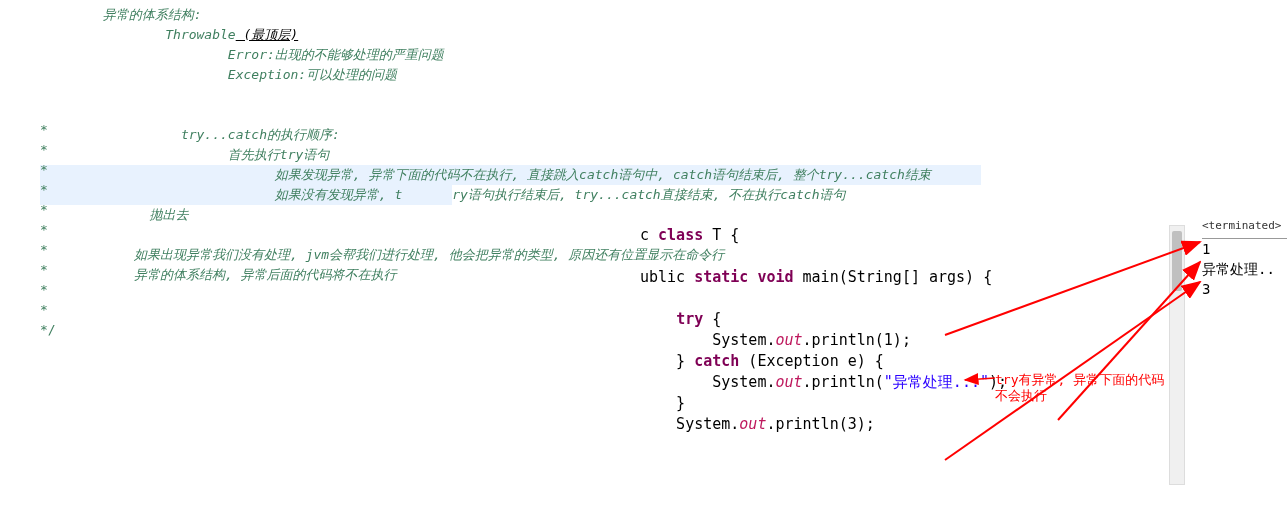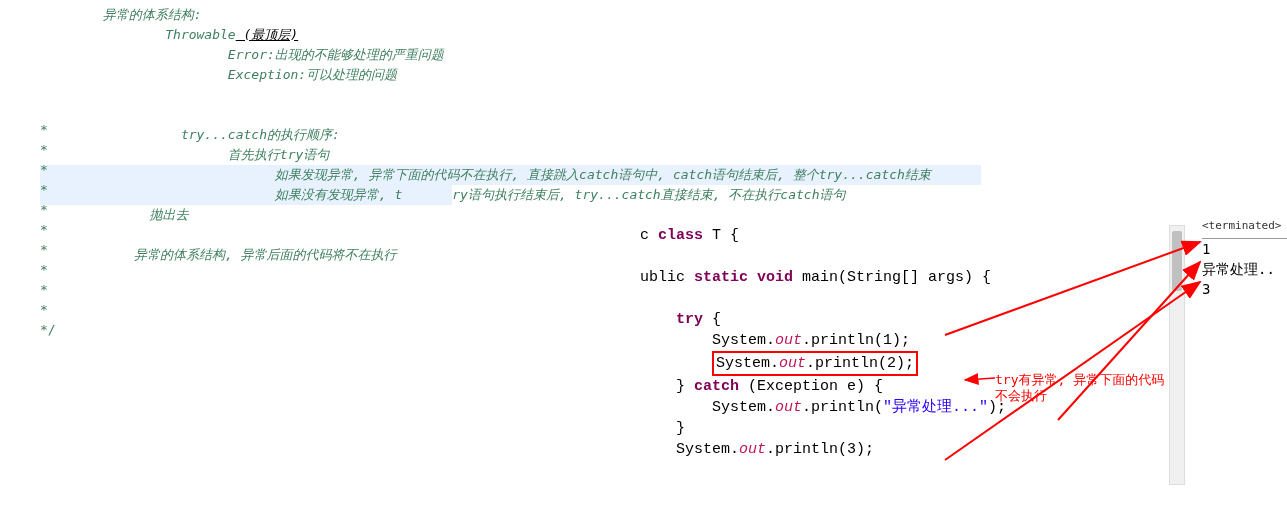--- a/index.html
+++ b/index.html
@@ -45,21 +45,21 @@
       background: #e8f2fe;
     }
     .right-code {
       position: absolute;
       left: 640px;
       top: 225px;
       font-family: Consolas, monospace;
       font-size: 15px;
       line-height: 21px;
     }
-    .right-code .cline { white-space: pre; font-family: Liberation Mono, monospace; }
+    .right-code .cline { white-space: pre; }
     .kw { color: #7f0055; font-weight: bold; }
     .field { color: #be185d; font-style: italic; }
     .str { color: #2a00ff; }
     .boxed-line {
       border: 2px solid #ff0000;
       display: inline-block;
       padding: 0 2px;
     }
     .scrollbar-vert {
       position: absolute;
@@ -128,20 +128,21 @@
     <div class="line">                        <span>Error:出现的不能够处理的严重问题</span></div>
     <div class="line">                        <span>Exception:可以处理的问题</span></div>
     <div class="line" style="height:20px"></div>
     <div class="line" style="height:20px"></div>
     <div class="line">                  <span>try...catch的执行顺序:</span></div>
     <div class="line">                        <span>首先执行try语句</span></div>
     <div class="line"><span class="highlight-line">                              <span>如果发现异常, 异常下面的代码不在执行, 直接跳入catch语句中, catch语句结束后, 整个try...catch结束</span></span></div>
     <div class="line"><span class="highlight-line">                              <span>如果没有发现异常, t</span></span><span>ry语句执行结束后, try...catch直接结束, 不在执行catch语句</span></div>
     <div class="line">              <span>抛出去</span></div>
     <div class="line" style="height:20px"></div>
+    <div class="line">            <span>如果出现异常我们没有处理, jvm会帮我们进行处理, 他会把异常的类型, 原因还有位置显示在命令行</span></div>
     <div class="line">            <span>异常的体系结构, 异常后面的代码将不在执行</span></div>
   </div>
 </div>
 
 <div class="asterisk-col">
   <div>*</div>
   <div>*</div>
   <div>*</div>
   <div>*</div>
   <div>*</div>
@@ -153,21 +154,20 @@
   <div>*/</div>
 </div>
 
 <div class="right-code">
   <div class="cline"><span>c </span><span class="kw">class</span><span> T {</span></div>
   <div class="cline" style="height:21px"></div>
   <div class="cline"><span>ublic </span><span class="kw">static</span><span> </span><span class="kw">void</span><span> main(String[] args) {</span></div>
   <div class="cline" style="height:21px"></div>
   <div class="cline">    <span class="kw">try</span><span> {</span></div>
   <div class="cline"><span>        System.</span><span class="field">out</span><span>.println(1);</span></div>
-  <div class="cline">        <span class="boxed-line">System.<span class="field">out</span><span>.println(2);</span></span></div>
   <div class="cline"><span>    } </span><span class="kw">catch</span><span> (Exception e) {</span></div>
   <div class="cline"><span>        System.</span><span class="field">out</span><span>.println(</span><span class="str">"异常处理..."</span><span>);</span></div>
   <div class="cline">    }</div>
   <div class="cline"><span>    System.</span><span class="field">out</span><span>.println(3);</span></div>
 </div>
 
 <div class="scrollbar-vert">
   <div class="scrollbar-thumb"></div>
 </div>
 

